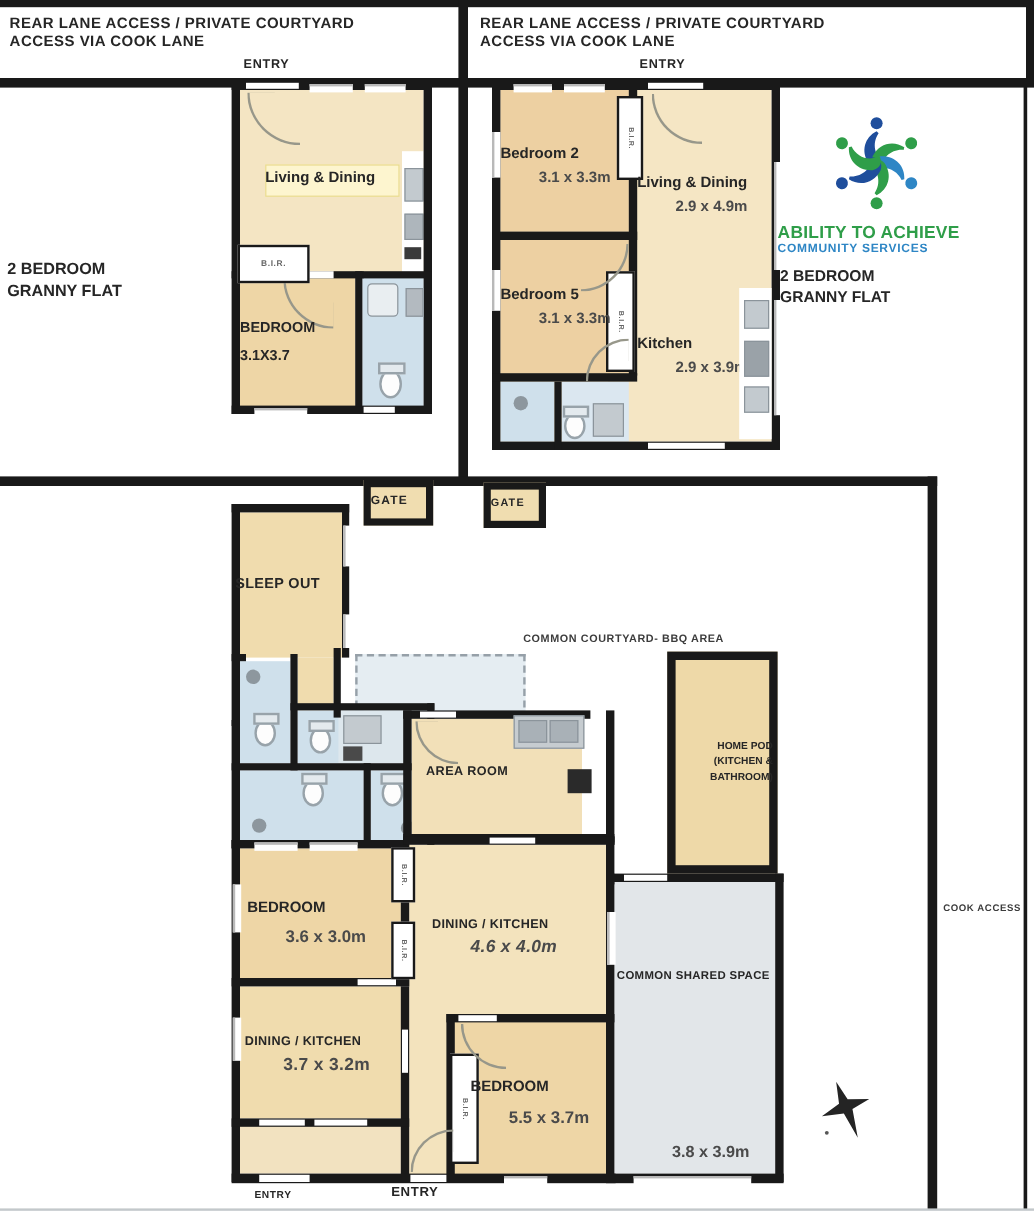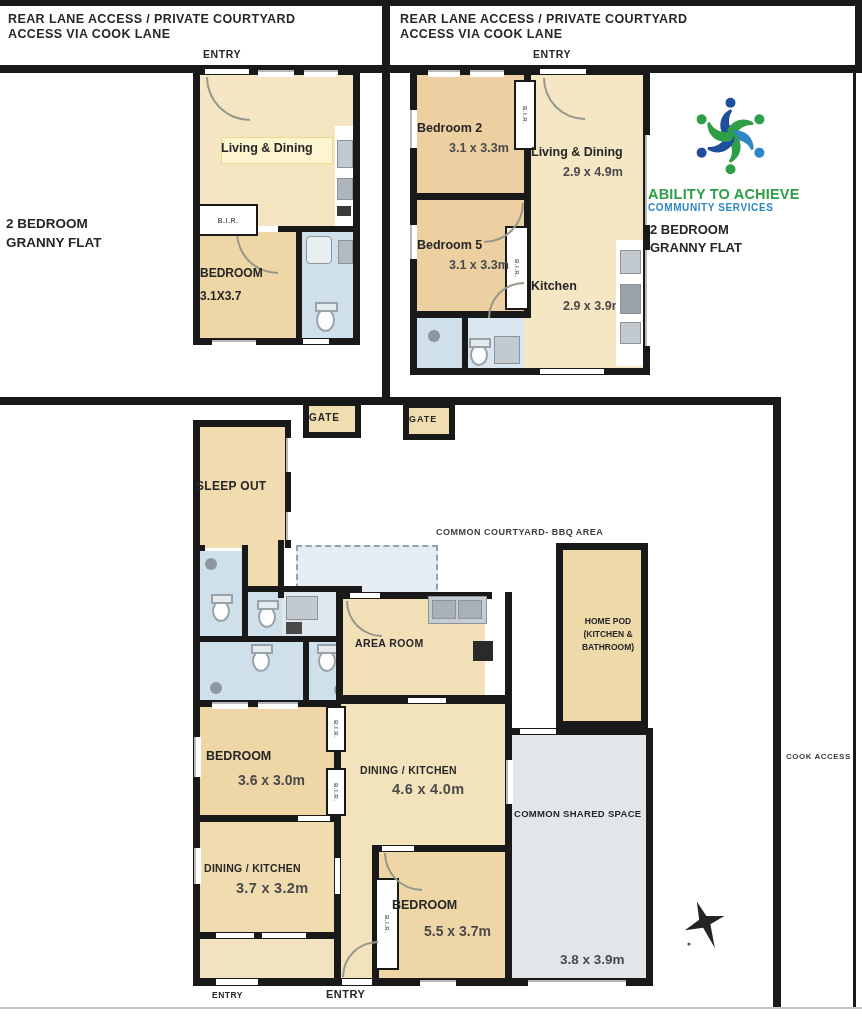--- a/index.html
+++ b/index.html
@@ -242,21 +242,21 @@
   <div class="w" style="left:336px;top:695px;width:176px;height:7px;"></div>
   <div class="w" style="left:505px;top:592px;width:7px;height:112px;"></div>
   <div class="w" style="left:473px;top:641px;width:20px;height:20px;background:#2a2a2a;"></div>
   <div class="arc" style="left:346px;top:601px;width:34px;height:34px;border-left-width:2px;border-bottom-width:2px;border-radius:0 0 0 100%;"></div>
   <div class="box" style="left:428px;top:596px;width:57px;height:26px;background:#c6ccd0;"></div>
   <div class="box" style="left:432px;top:600px;width:22px;height:17px;background:#a9b1b7;"></div>
   <div class="box" style="left:458px;top:600px;width:22px;height:17px;background:#a9b1b7;"></div>
   <div class="t" style="left:355px;top:637px;width:120px;font-size:10.5px;letter-spacing:.4px;">AREA ROOM</div>
 
   <div style="position:absolute;left:556px;top:543px;width:92px;height:185px;background:#eed9a8;border:7px solid #191919;box-sizing:border-box;"></div>
-  <div class="t" style="left:566px;top:615px;width:72px;font-size:8.5px;line-height:13px;text-align:center;padding-left:6px;">
+  <div class="t" style="left:566px;top:615px;width:72px;font-size:8.5px;line-height:13px;text-align:right;padding-left:6px;">
     <div>HOME POD</div>
     <div>(KITCHEN &amp;</div>
     <div>BATHROOM)</div>
   </div>
 
   <div class="room" style="left:341px;top:704px;width:164px;height:276px;background:#f3e3bd;"></div>
   <div class="room" style="left:200px;top:707px;width:134px;height:108px;background:#eed6a6;"></div>
   <div class="room" style="left:200px;top:822px;width:134px;height:110px;background:#f0dcae;"></div>
   <div class="room" style="left:200px;top:938px;width:134px;height:40px;background:#f2e2c0;"></div>
   <div class="room" style="left:379px;top:852px;width:127px;height:126px;background:#eed6a6;"></div>
@@ -307,21 +307,21 @@
 
   <div class="arc" style="left:384px;top:853px;width:36px;height:36px;border-left-width:2px;border-bottom-width:2px;border-radius:0 0 0 100%;"></div>
   <div class="arc" style="left:342px;top:941px;width:34px;height:34px;border-left-width:2px;border-top-width:2px;border-radius:100% 0 0 0;"></div>
 
   <div class="t" style="left:206px;top:744px;width:120px;font-size:12.5px;line-height:24px;">
     <div>BEDROOM</div>
     <div class="dim" style="font-size:14px;">3.6 x 3.0m</div>
   </div>
   <div class="t" style="left:360px;top:762px;width:128px;font-size:10.5px;line-height:16px;letter-spacing:.3px;">
     <div>DINING / KITCHEN</div>
-    <div class="dim" style="font-size:14.5px;line-height:22px;">4.6 x 4.0m</div>
+    <div class="dim" style="font-size:14.5px;line-height:22px;font-style:italic;">4.6 x 4.0m</div>
   </div>
   <div class="t" style="left:204px;top:860px;width:126px;font-size:10.5px;line-height:16px;letter-spacing:.3px;">
     <div>DINING / KITCHEN</div>
     <div class="dim" style="font-size:14.5px;line-height:24px;">3.7 x 3.2m</div>
   </div>
   <div class="t" style="left:392px;top:892px;width:105px;font-size:12.5px;line-height:26px;">
     <div>BEDROOM</div>
     <div class="dim" style="font-size:14px;">5.5 x 3.7m</div>
   </div>
   <div class="t" style="left:514px;top:808px;width:130px;font-size:9.5px;letter-spacing:.3px;">COMMON SHARED SPACE</div>

